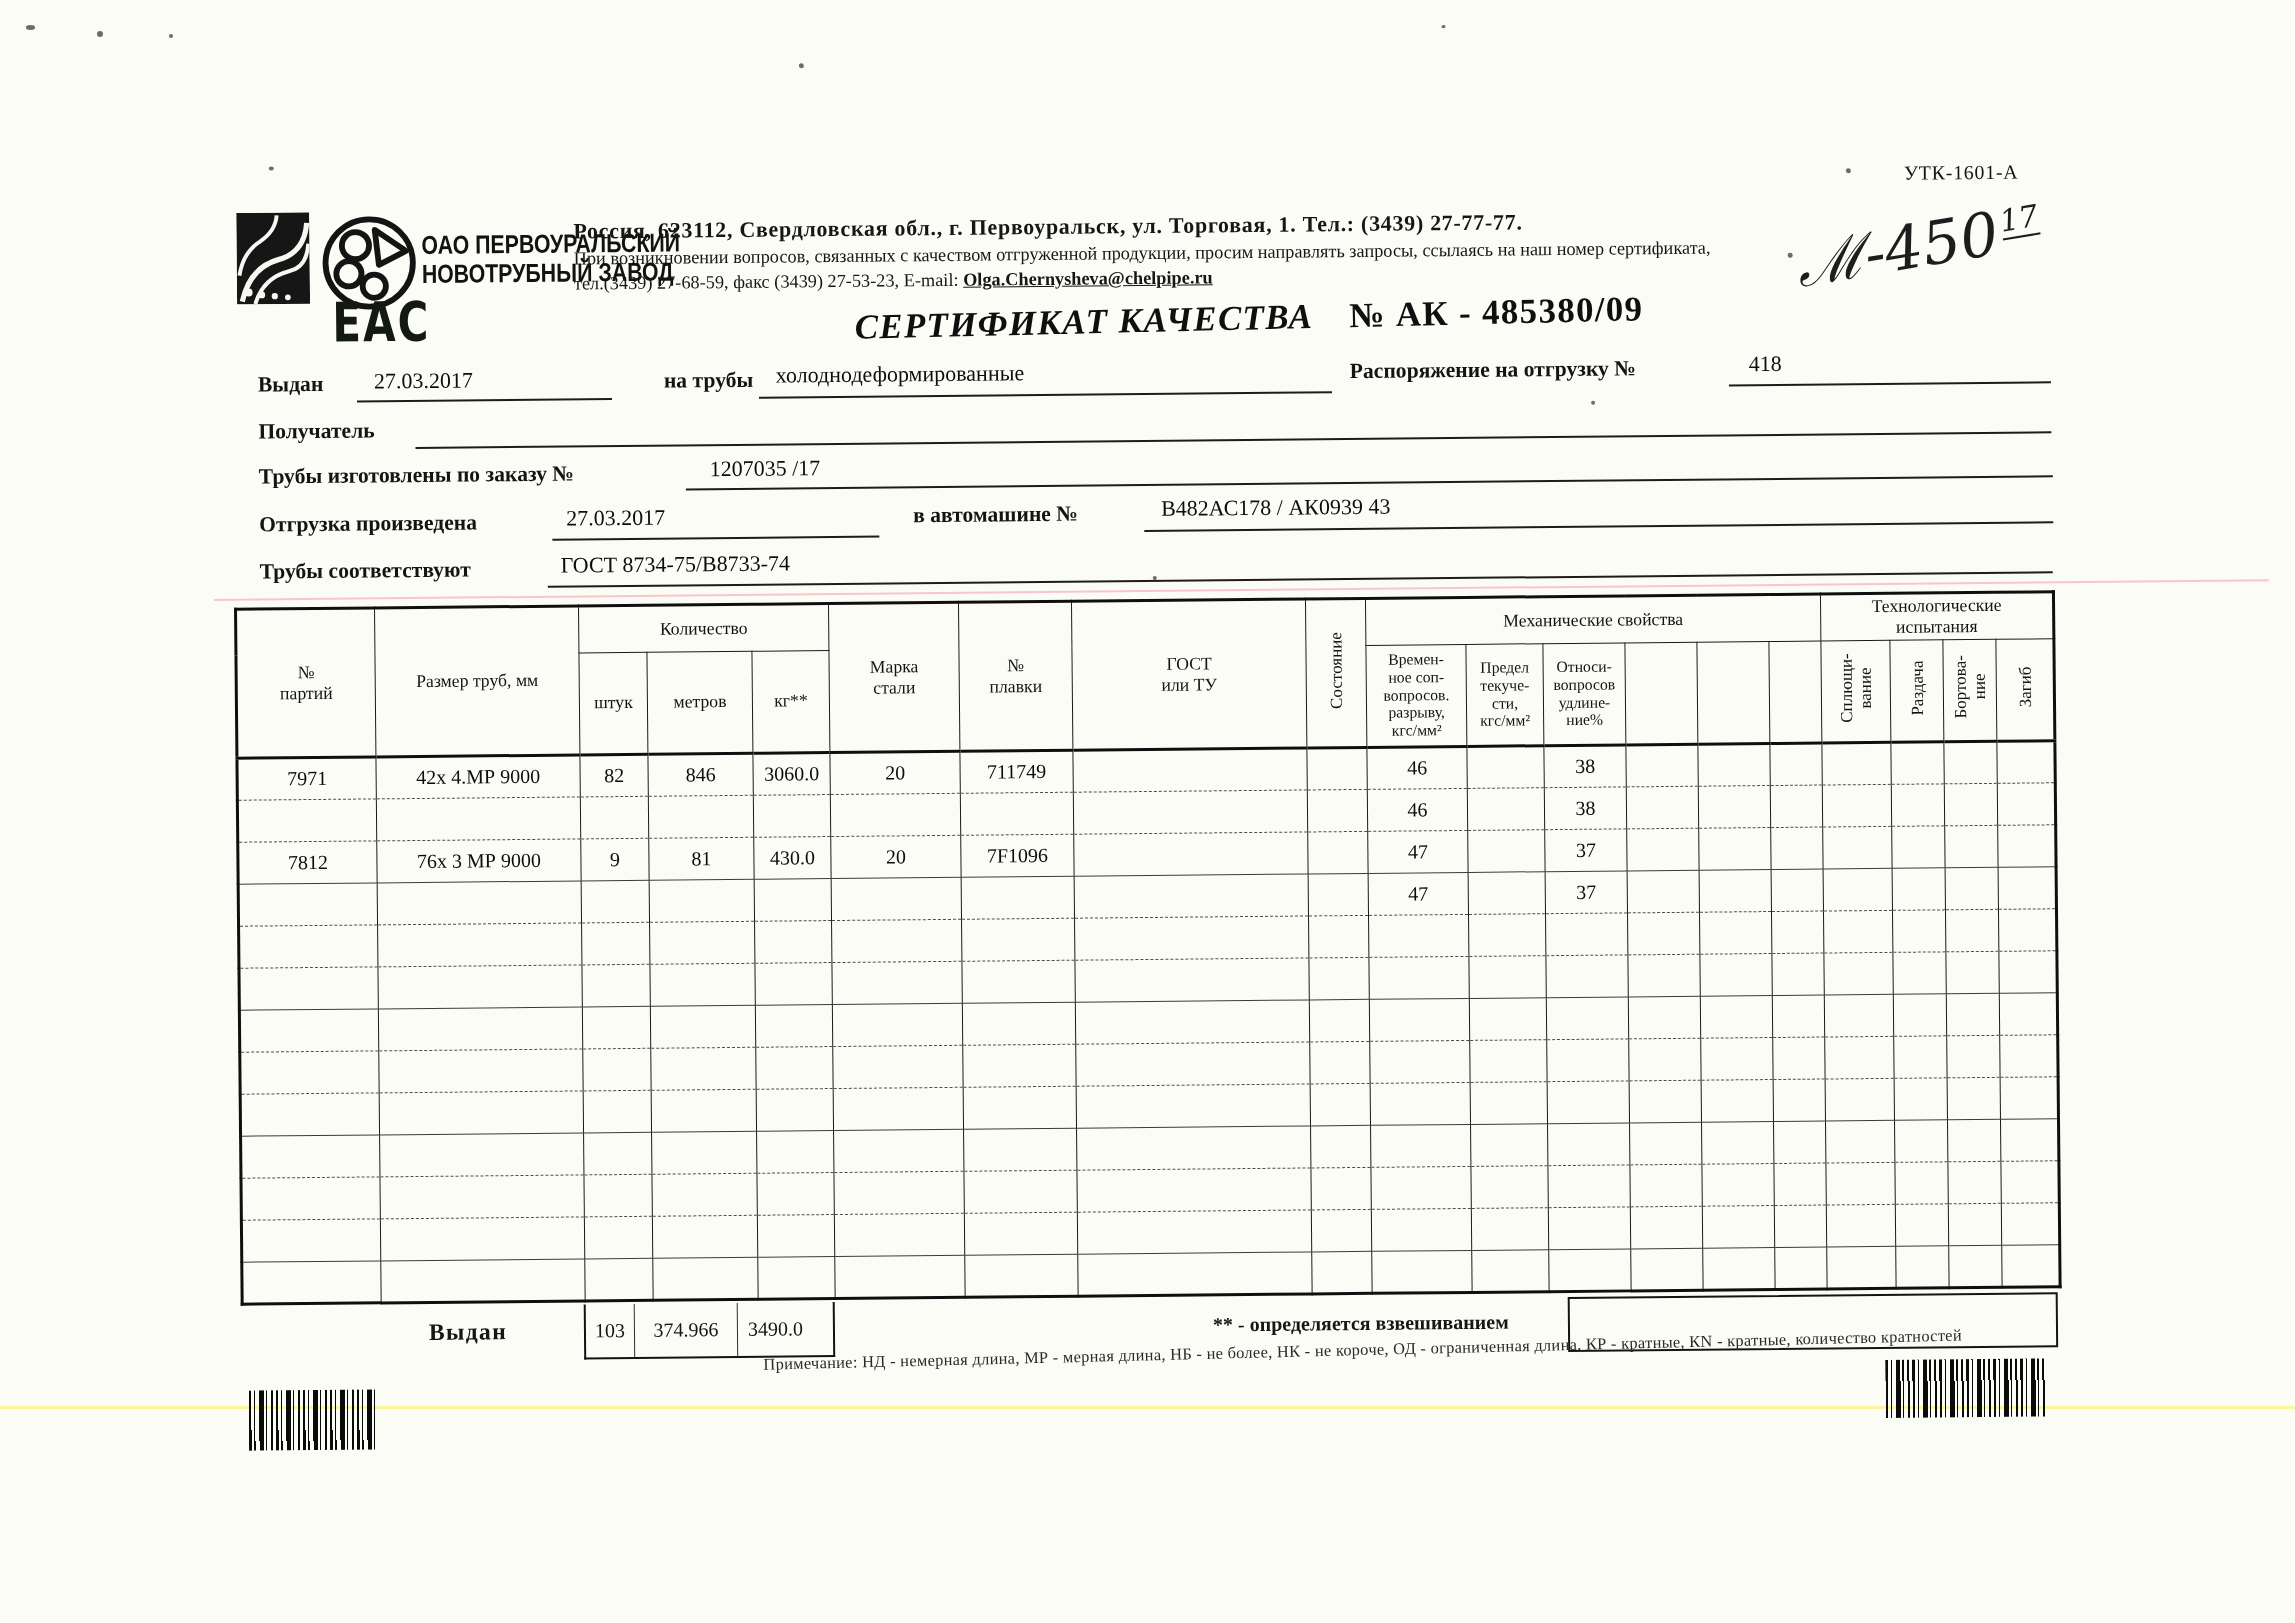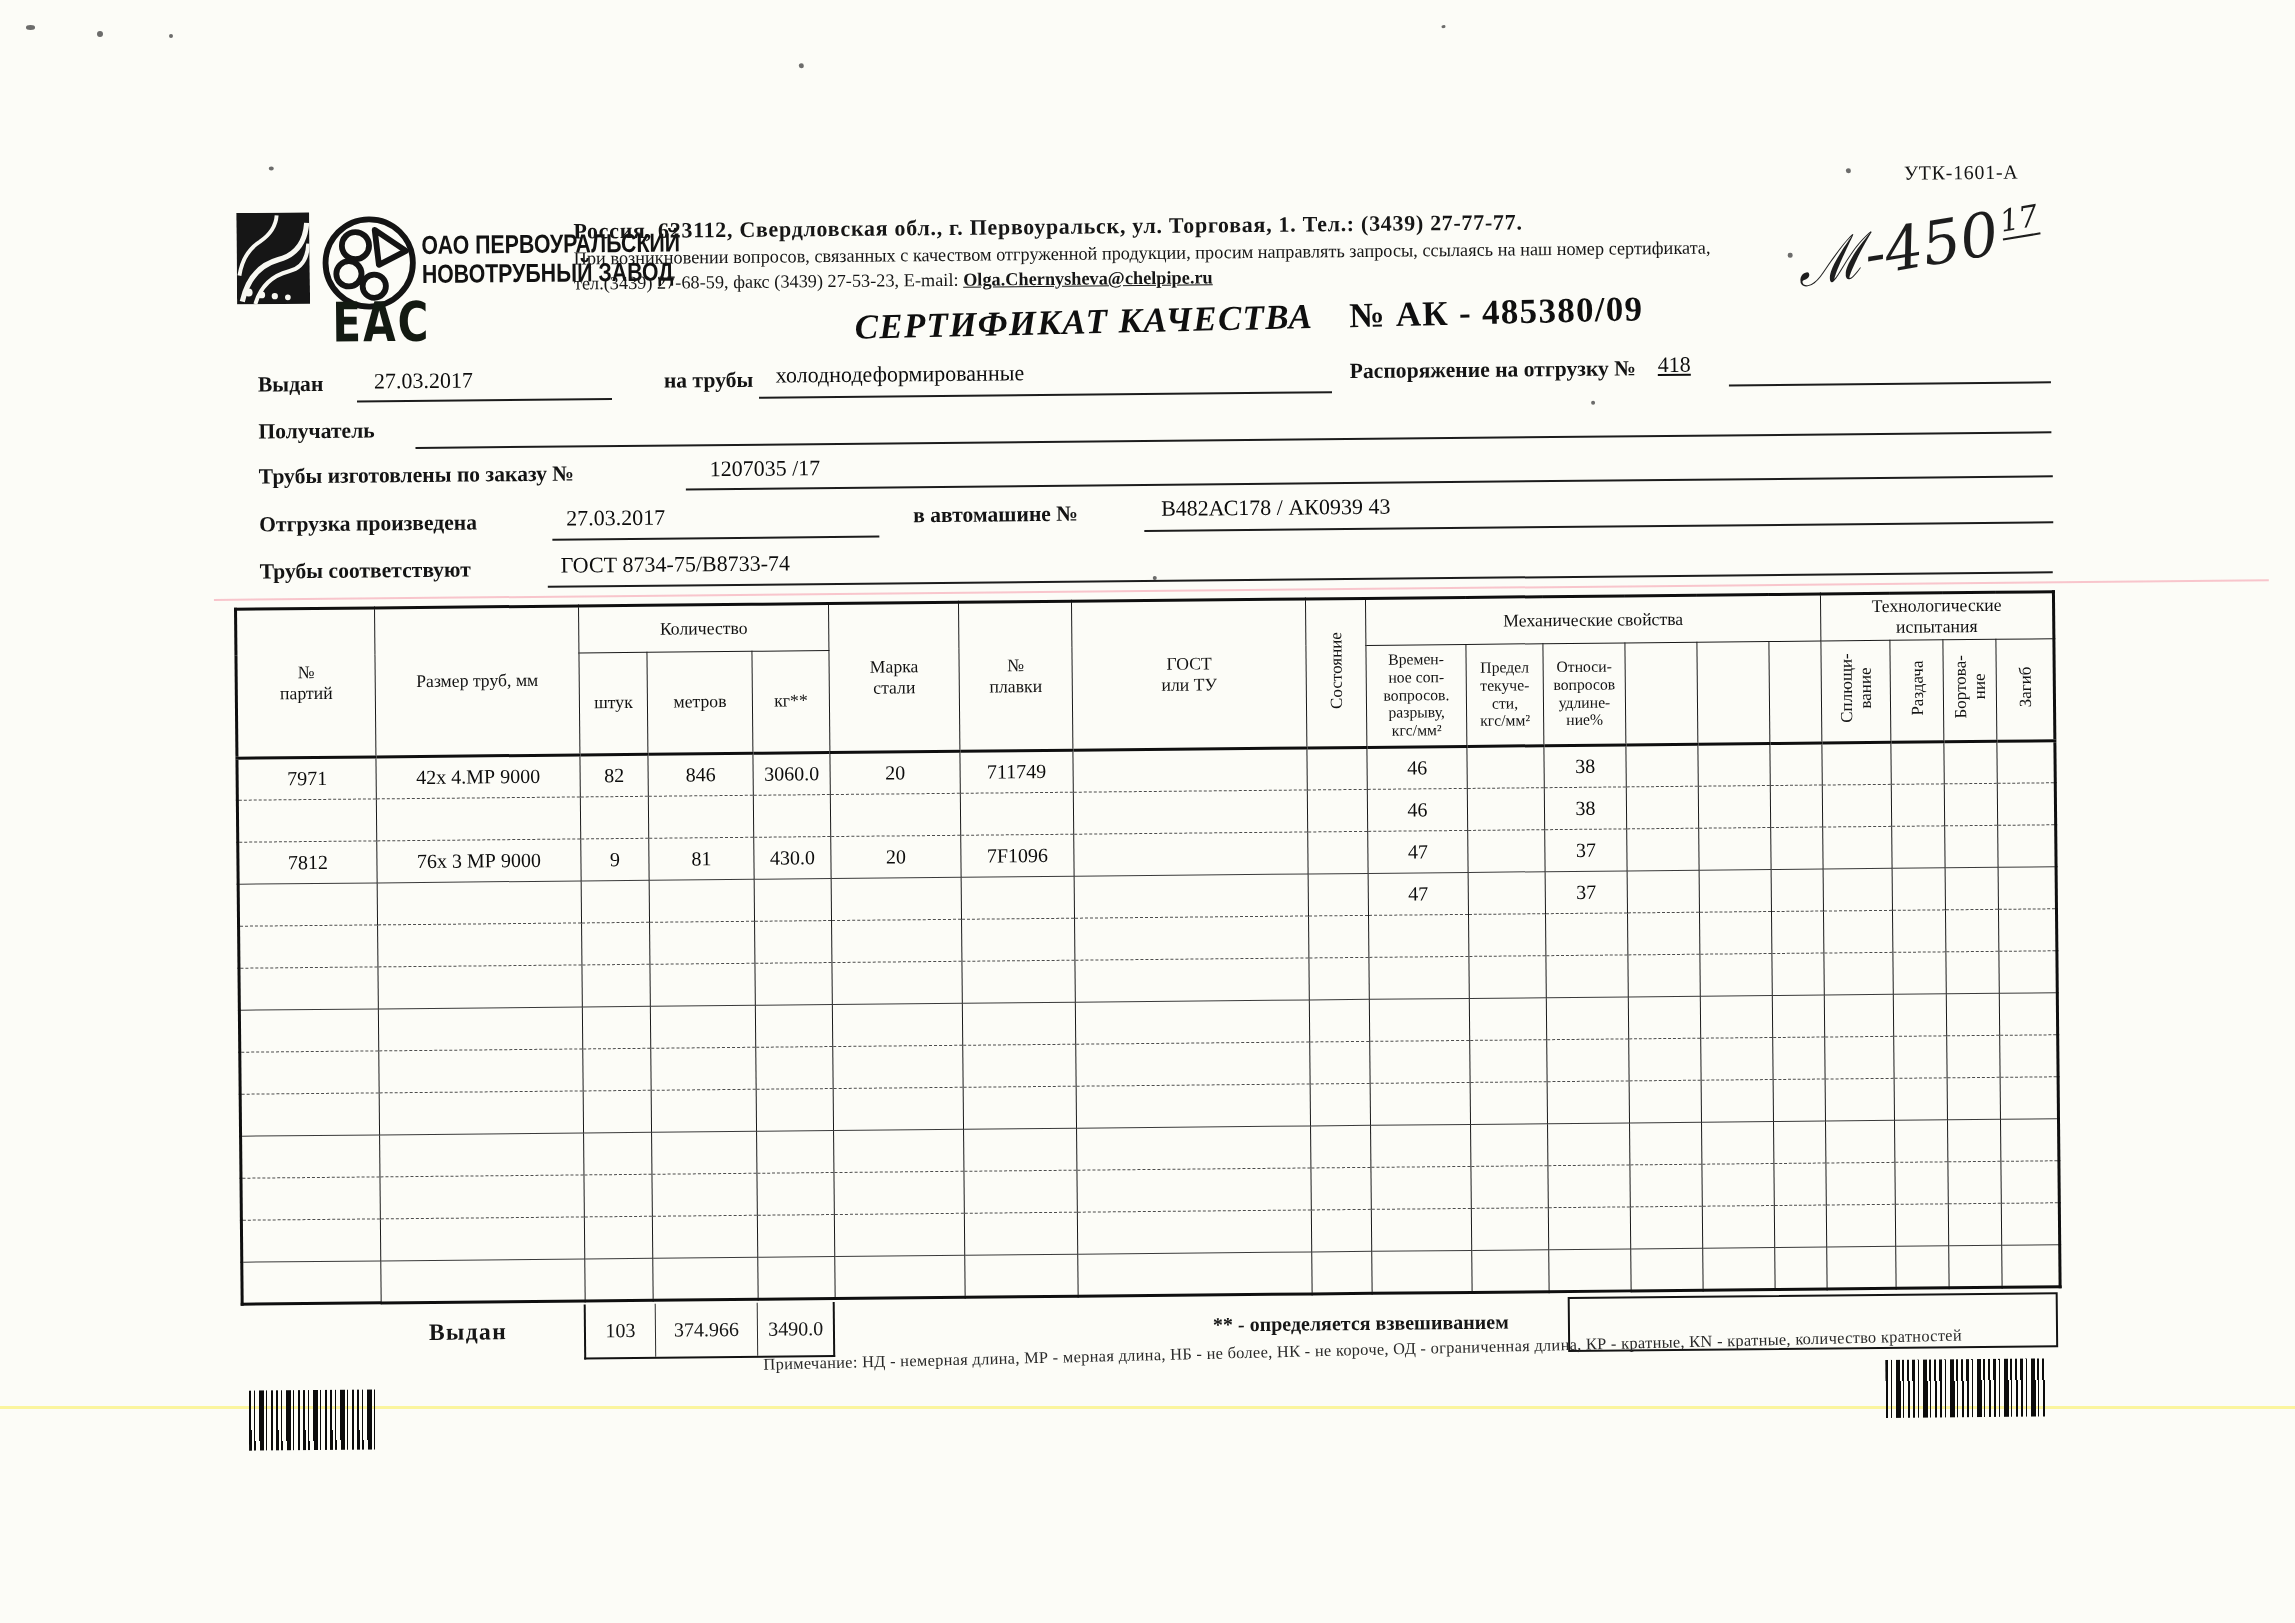--- a/index.html
+++ b/index.html
@@ -68,21 +68,21 @@
   .cert tbody tr:last-child td { border-bottom:none; }
 
   
   .total-label { position:absolute; left:424px; top:1312px; font-weight:bold; font-size:23.6px; letter-spacing:1.3px; }
   .totals-box {
     position:absolute; left:579px; top:1299px; width:251px; height:55px;
     border:2.6px solid #121212; border-top:none; display:flex;
   }
   .totals-box .tcell { display:flex; align-items:center; justify-content:center; font-size:20px; border-right:1.3px solid #2c2c2c; }
   .totals-box .tcell:last-child { border-right:none; }
-  .tc-pieces { width:70px; } .tc-meters { width:103px; } .tc-kg { width:75px; }
+  .tc-pieces { width:49px; } .tc-meters { width:103px; } .tc-kg { width:75px; }
   .weighing { position:absolute; left:1208px; top:1314px; font-weight:bold; font-size:20px; white-space:nowrap; }
   .right-box { position:absolute; left:1563px; top:1301px; width:490px; height:55px; border:2.6px solid #141414; }
   .footnote {
     position:absolute; left:758px; top:1351px; font-size:16.4px; letter-spacing:0.3px;
     white-space:nowrap; transform:rotate(-0.85deg); transform-origin:left top; color:#2a2a2a;
   }
 
   
   .barcode {
     position:absolute; background-color:transparent;
@@ -150,21 +150,21 @@
     </div>
 
     <span class="lbl" style="left:262px; top:364px;">Выдан</span>
     <span class="uline" style="left:361px; top:393px; width:255px;"></span>
     <span class="val" style="left:378px; top:361px;">27.03.2017</span>
     <span class="lbl" style="left:668px; top:364px;">на трубы</span>
     <span class="uline" style="left:763px; top:393px; width:573px;"></span>
     <span class="val" style="left:780px; top:359px;">холоднодеформированные</span>
     <span class="lbl" style="left:1354px; top:361px;">Распоряжение на отгрузку №</span>
     <span class="uline" style="left:1733px; top:390px; width:322px;"></span>
-    <span class="val" style="left:1662px; top:357px;text-decoration:underline;">418</span>
+    <span class="val" style="left:1753px; top:357px;">418</span>
 
     <span class="lbl" style="left:262px; top:411px;">Получатель</span>
     <span class="uline" style="left:419px; top:440px; width:1636px;"></span>
 
     <span class="lbl" style="left:262px; top:456px;">Трубы изготовлены по заказу №</span>
     <span class="uline" style="left:689px; top:484px; width:1367px;"></span>
     <span class="val" style="left:713px; top:452px;">1207035  /17</span>
 
     <span class="lbl" style="left:262px; top:504px;">Отгрузка произведена</span>
     <span class="uline" style="left:555px; top:533px; width:327px;"></span>

